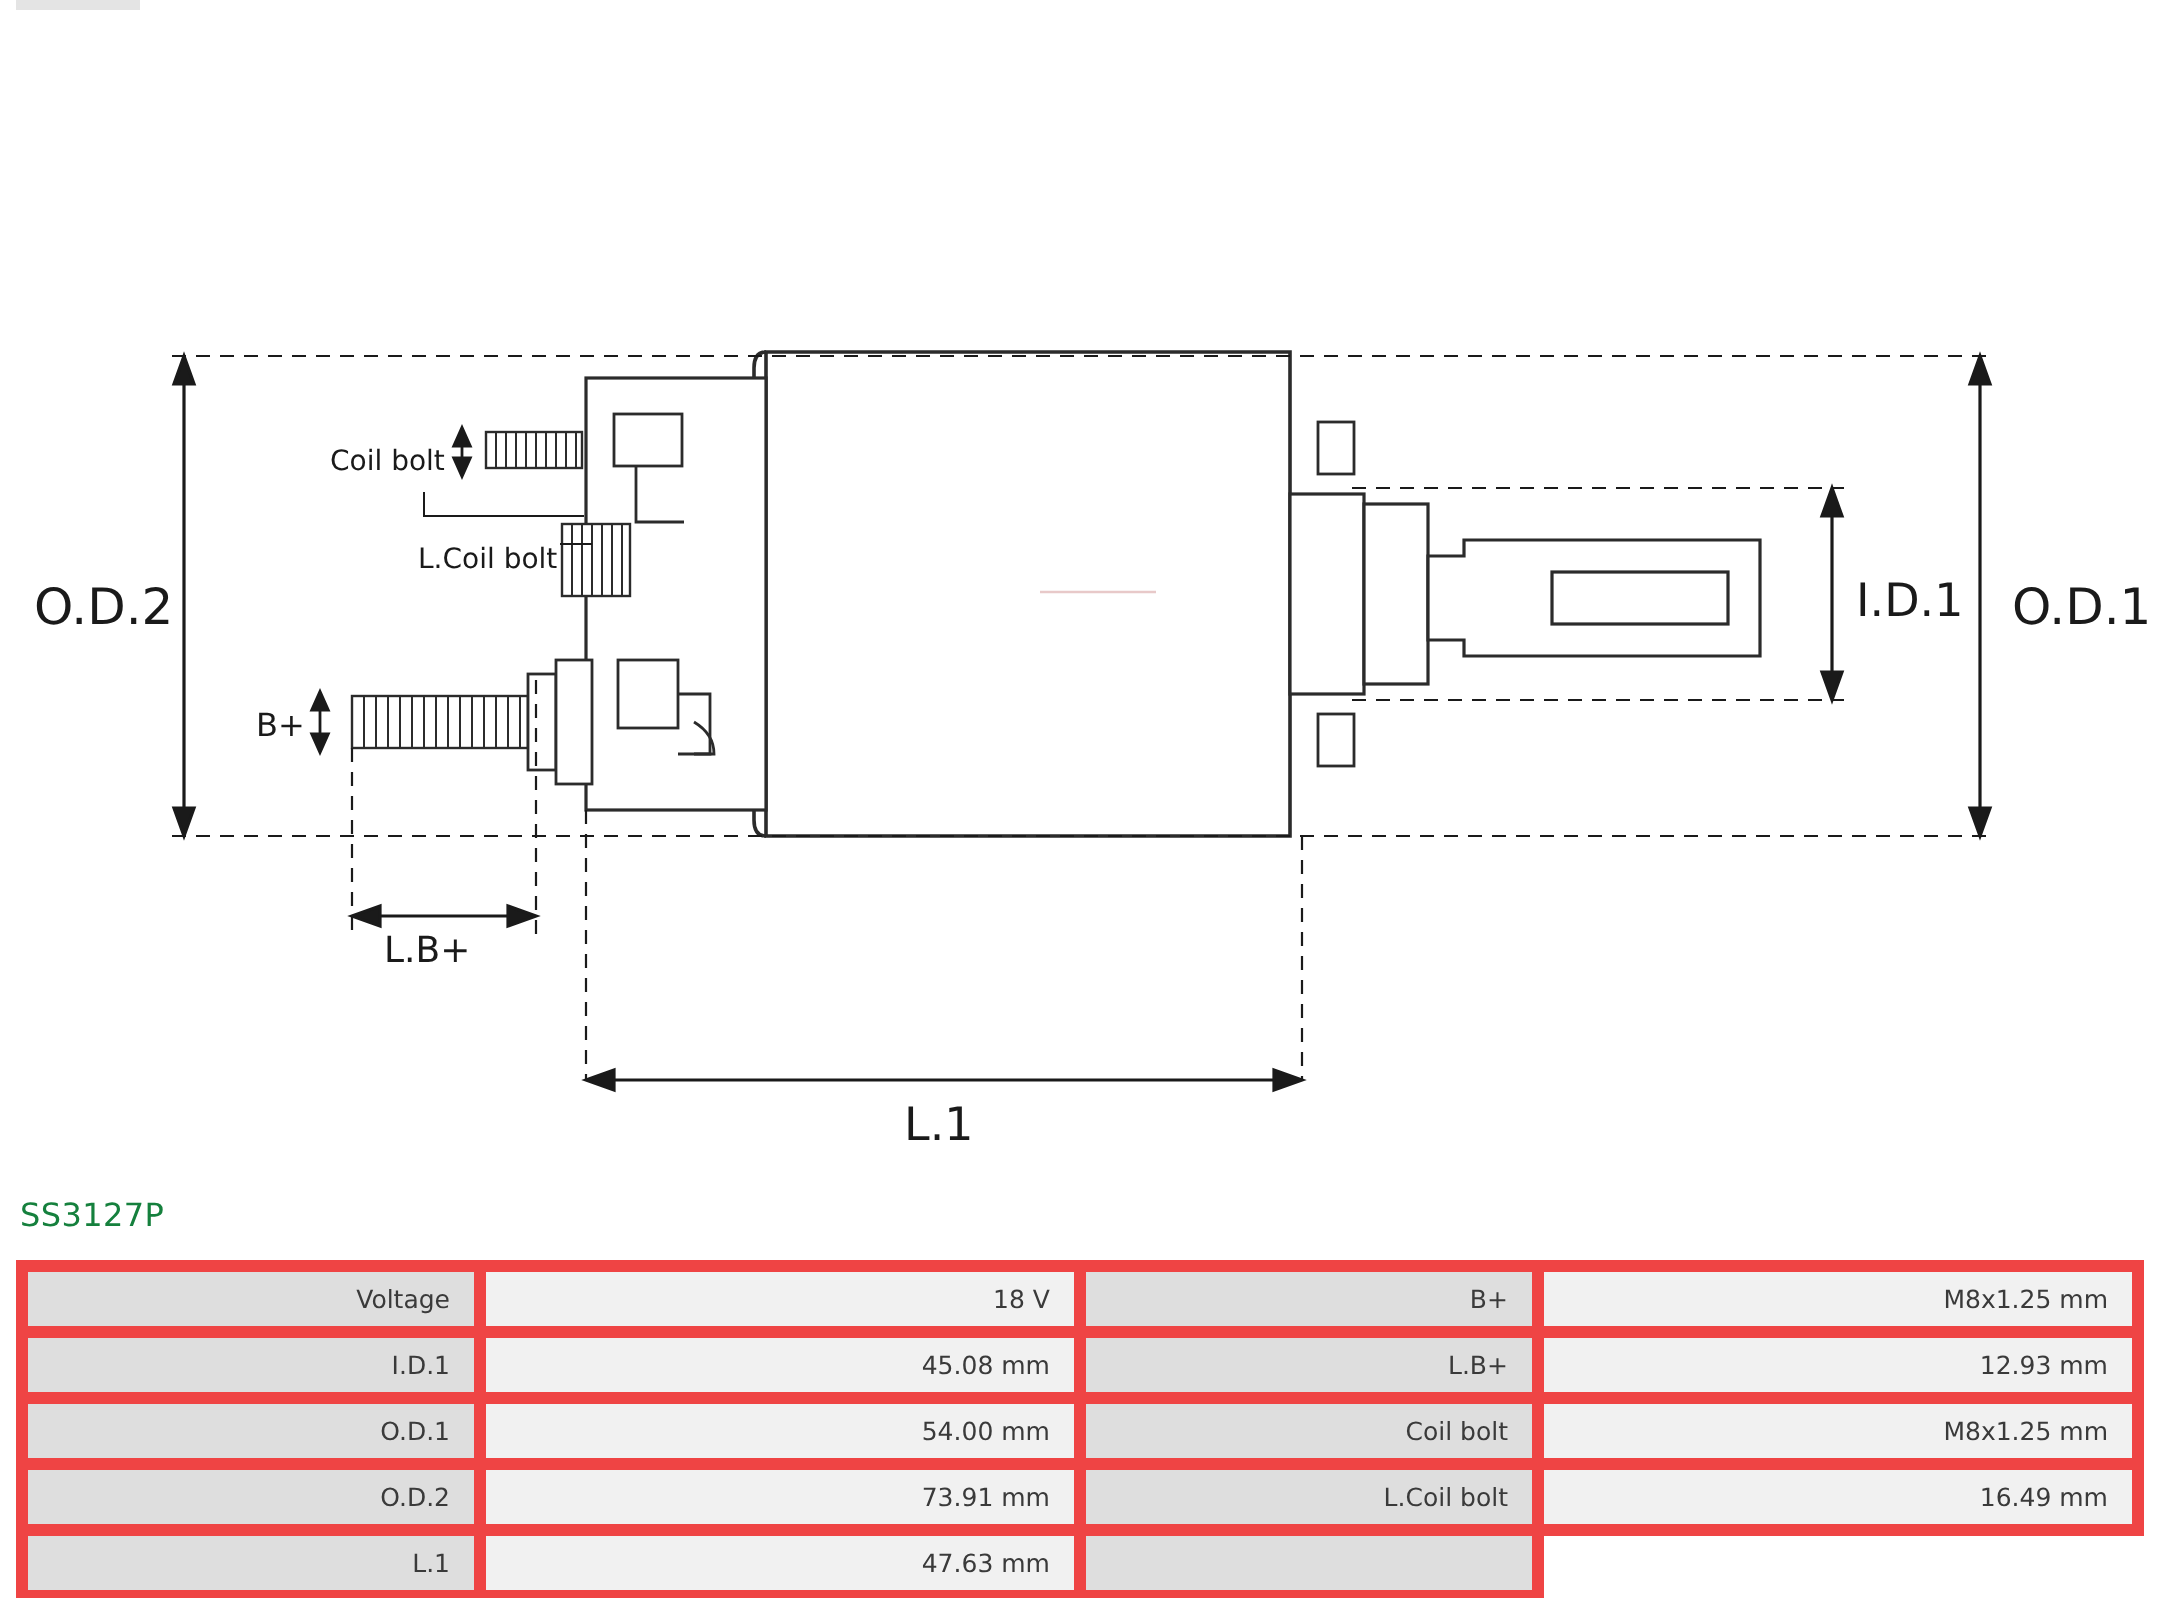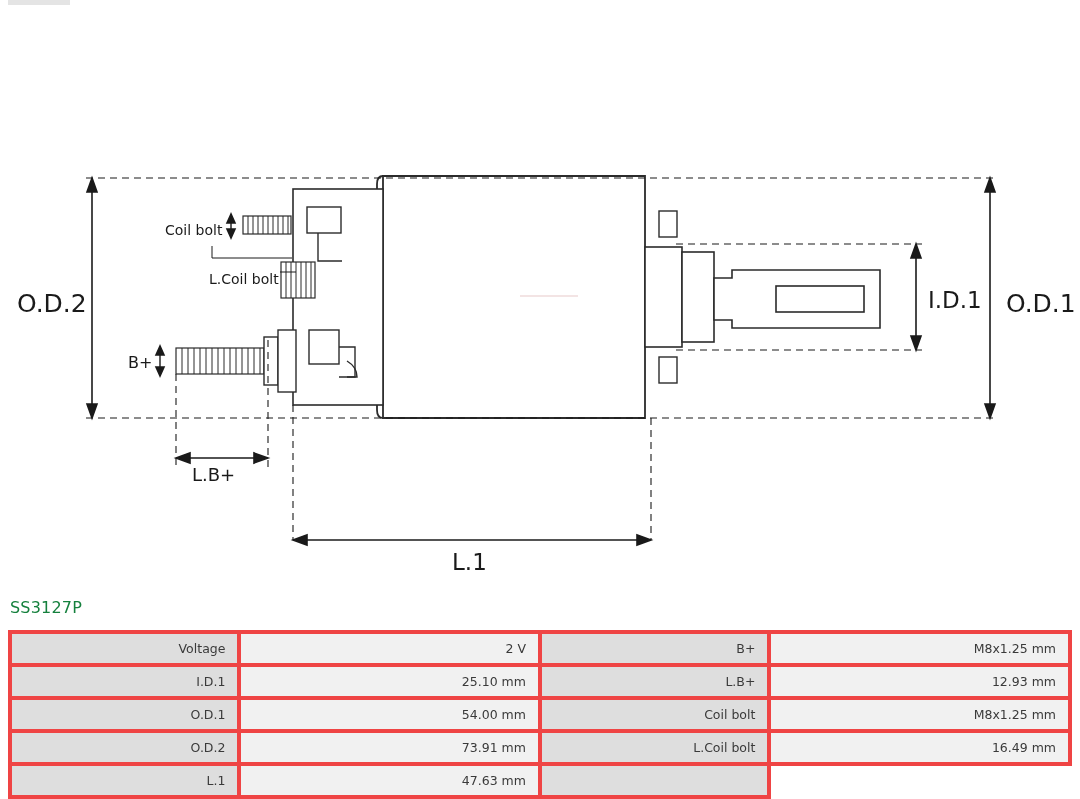--- a/index.html
+++ b/index.html
@@ -38,21 +38,21 @@
     left: 8px;
     top: 630px;
     width: 1064px;
     border-collapse: collapse;
     font-size: 12.5px;
     color: #333333;
   }
   #spec-table td {
     height: 33px;
     padding: 0 12px;
-    border: 4px solid #ef4444;
+    border: 6px solid #ef4444;
     white-space: nowrap;
   }
   .lbl {
     background: #dedede;
     text-align: right;
     width: 200px;
     color: #3a3a3a;
   }
   .val {
     background: #f1f1f1;
@@ -179,27 +179,27 @@
       <text x="209" y="284" font-size="14">L.Coil bolt</text>
     </g>
   </svg>
 
   <div id="part-number">SS3127P</div>
 
   <table id="spec-table">
     <tbody>
       <tr>
         <td class="lbl">Voltage</td>
-        <td class="val">2 V</td>
+        <td class="val">18 V</td>
         <td class="lbl">B+</td>
         <td class="val">M8x1.25 mm</td>
       </tr>
       <tr>
         <td class="lbl">I.D.1</td>
-        <td class="val">25.10 mm</td>
+        <td class="val">45.08 mm</td>
         <td class="lbl">L.B+</td>
         <td class="val">12.93 mm</td>
       </tr>
       <tr>
         <td class="lbl">O.D.1</td>
         <td class="val">54.00 mm</td>
         <td class="lbl">Coil bolt</td>
         <td class="val">M8x1.25 mm</td>
       </tr>
       <tr>

